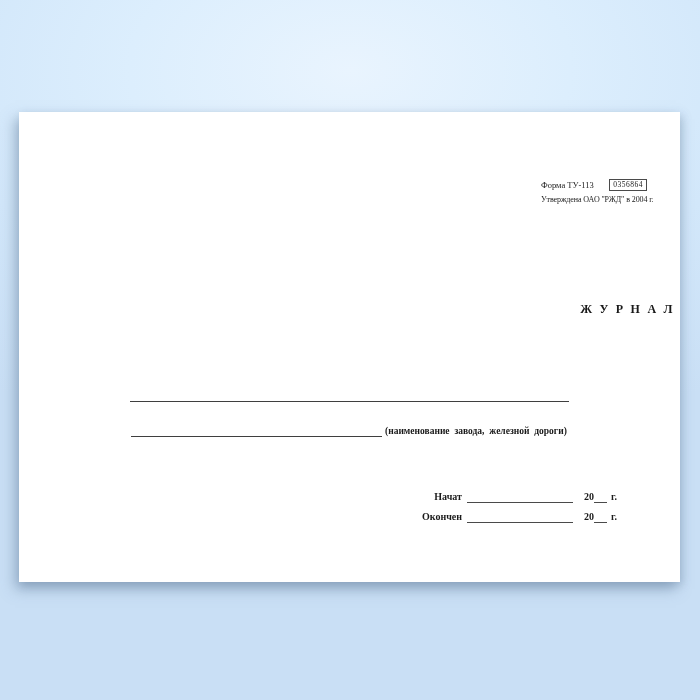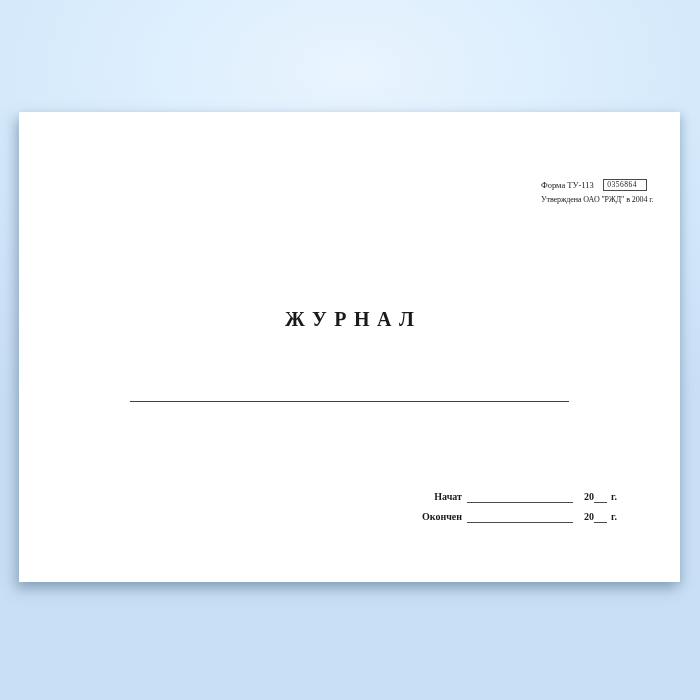--- a/index.html
+++ b/index.html
@@ -33,35 +33,35 @@
     display: flex;
     justify-content: space-between;
     align-items: center;
     margin-bottom: 4px;
     margin-top: 12px;
   }
   .serial-box {
     border: 1px solid #4a4a4a;
     font-size: 7.5px;
     line-height: 8px;
-    padding: 1px 9px 1px 3px;
+    padding: 1px 3px 1px 3px;
     letter-spacing: 0.5px;
     white-space: nowrap;
   }
   .approval {
     font-size: 8px;
     white-space: nowrap;
     letter-spacing: -0.1px;
   }
   
   .doc-title {
     position: absolute;
-    top: 196px; left: 0; right: 0;
-    text-align: center;
-    font-size: 20px;
+    top: 190px; left: 0; right: 0;
+    text-align: right;
+    font-size: 12px;
     font-weight: bold;
     letter-spacing: 7.5px;
     margin-left: 7.5px;
   }
   .doc-subtitle {
     position: absolute;
     top: 211px; left: 0; right: 0;
     text-align: center;
     font-size: 12.5px;
     font-weight: bold;
@@ -140,20 +140,24 @@
         <span class="serial-box">0356864</span>
       </div>
       <div class="approval">Утверждена ОАО "РЖД" в 2004 г.</div>
     </div>
 
     <div class="doc-title">ЖУРНАЛ</div>
 
 
     <div class="rule-full"></div>
 
+    <div class="name-row">
+      <span class="name-blank"></span>
+      <span class="name-caption">(наименование завода, железной дороги)</span>
+    </div>
 
     <div class="dates">
       <div class="date-row">
         <span class="date-label">Начат</span>
         <span class="date-blank"></span>
         <span class="year-group">
           <span>20</span>
           <span class="year-blank"></span>
           <span class="year-suffix">г.</span>
         </span>

